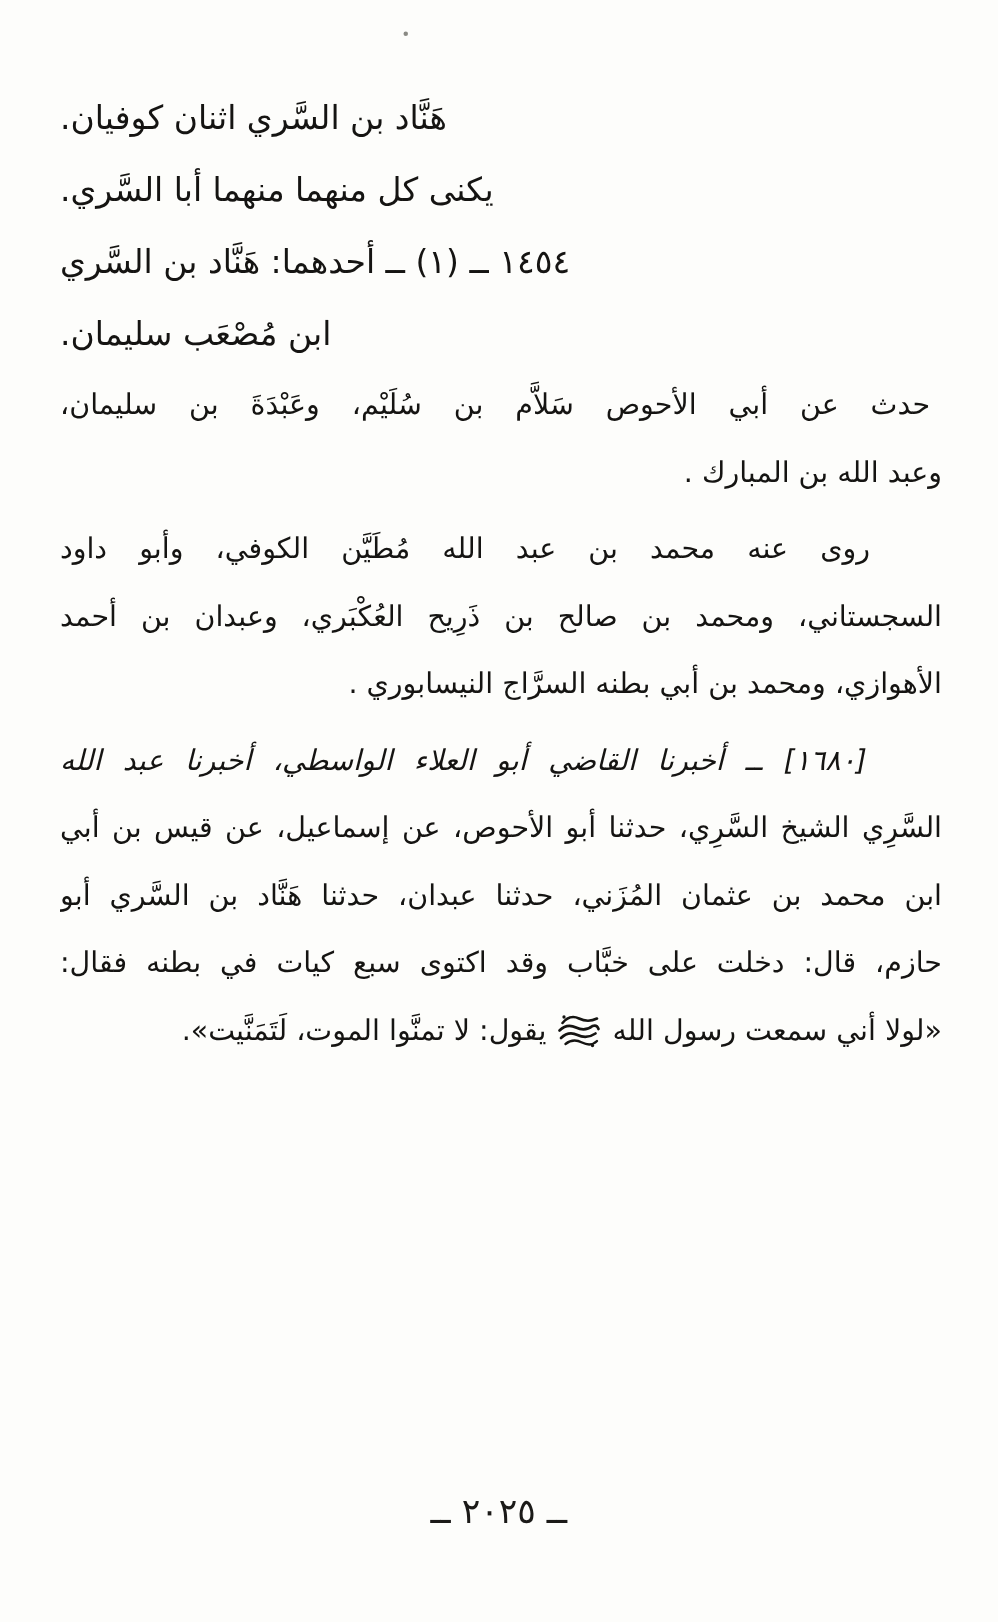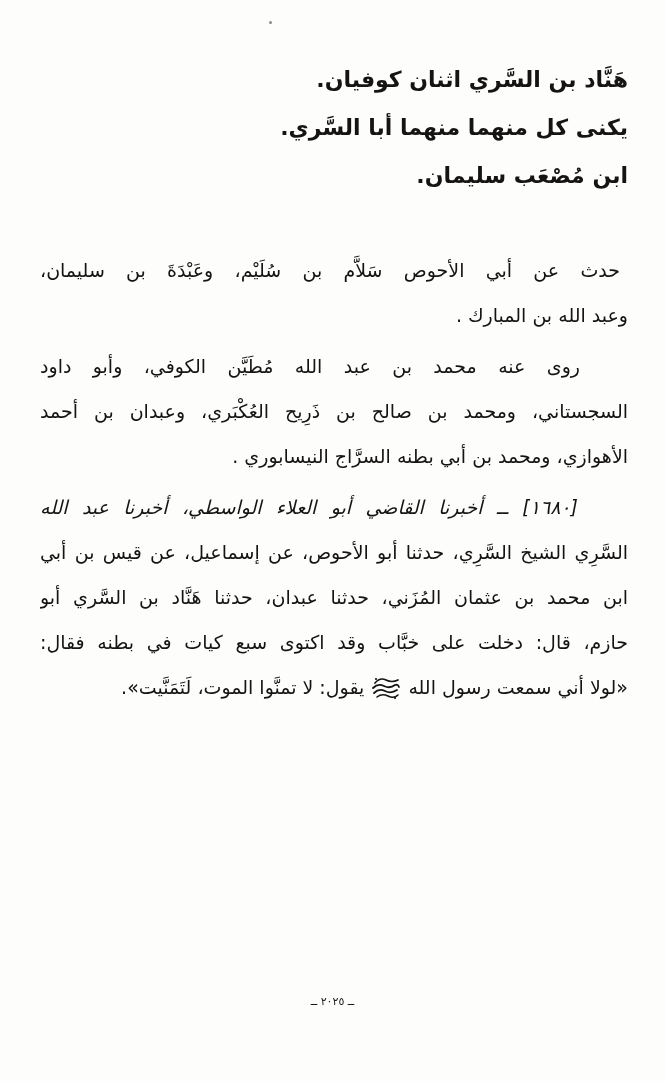--- a/index.html
+++ b/index.html
@@ -9,21 +9,21 @@
     font-family:"DejaVu Sans", sans-serif;
     color:#151412;
     overflow:hidden;
   }
   .page{
     position:absolute;inset:0;direction:rtl;
   }
   .speck{position:absolute;width:3px;height:3px;border-radius:50%;background:#8a8a84;}
   .headings{
     position:absolute;top:56px;right:37px;left:40px;
-    text-align:right;font-weight:bold;
+    text-align:left;font-weight:normal;
   }
   .h-line{height:48px;line-height:48px;font-size:22px;white-space:nowrap;}
   .body-block{
     position:absolute;top:248px;right:37px;left:40px;
     font-size:19px;
   }
   .para{margin:0 0 6px 0;padding:0;}
   .b-line{
     height:45px;line-height:45px;
     text-align:justify;text-align-last:justify;
@@ -31,34 +31,35 @@
   }
   .b-line.lastline{text-align:right;text-align-last:right;}
   .indent-sm{padding-right:8px;}
   .indent-md{padding-right:48px;}
   .indent-lg{padding-right:50px;font-style:italic;}
   .pbuh{
     display:inline-block;width:30px;height:26px;vertical-align:-7px;margin:0 1px;
   }
   .pagenum{
     position:absolute;top:995px;right:0;left:0;
-    text-align:center;font-size:11px;letter-spacing:1px;
+    text-align:center;font-size:23px;letter-spacing:1px;
     color:#1b1a18;
   }
 </style>
 </head>
 <body>
 
 <div class="page">
 
   <div class="speck" style="top:21px;right:393px;"></div>
 
   <div class="headings">
     <div class="h-line">هَنَّاد بن السَّري اثنان كوفيان.</div>
     <div class="h-line">يكنى كل منهما منهما أبا السَّري.</div>
+    <div class="h-line">١٤٥٤ ــ (١) ــ أحدهما: هَنَّاد بن السَّري</div>
     <div class="h-line">ابن مُصْعَب سليمان.</div>
   </div>
 
   <div class="body-block">
 
     <div class="para">
       <div class="b-line indent-sm">حدث عن أبي الأحوص سَلاَّم بن سُلَيْم، وعَبْدَةَ بن سليمان،</div>
       <div class="b-line lastline">وعبد الله بن المبارك .</div>
     </div>
 

